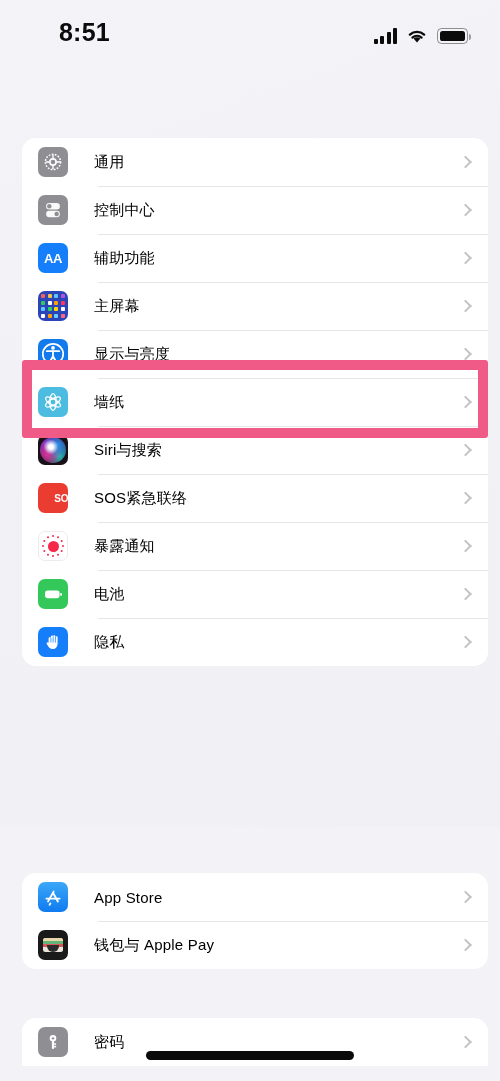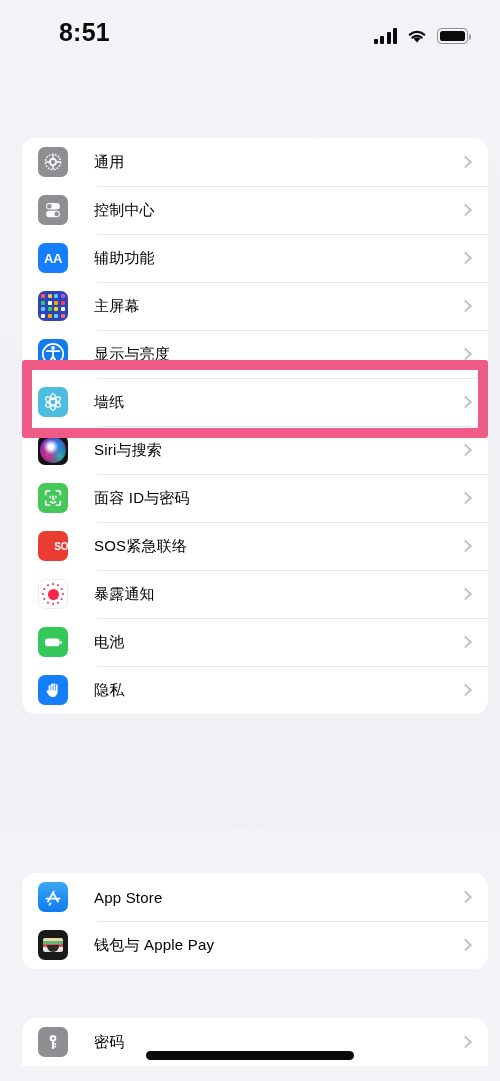--- a/index.html
+++ b/index.html
@@ -291,35 +291,20 @@
     </div>
 
     <div class="row">
       <span class="icon ic-siri">
         <span class="siri-orb"></span>
       </span>
       <span class="label">Siri与搜索</span>
       <span class="chev"></span>
     </div>
 
-    <div class="row">
-      <span class="icon ic-face">
-        <svg width="22" height="22" viewBox="0 0 24 24" fill="none" stroke="#fff" stroke-width="1.7" stroke-linecap="round">
-          <path d="M4 8.5 V6 a2 2 0 0 1 2-2 h2.5"></path>
-          <path d="M20 8.5 V6 a2 2 0 0 0-2-2 h-2.5"></path>
-          <path d="M4 15.5 V18 a2 2 0 0 0 2 2 h2.5"></path>
-          <path d="M20 15.5 V18 a2 2 0 0 1-2 2 h-2.5"></path>
-          <path d="M9 10 v1.8 M15 10 v1.8"></path>
-          <path d="M12 10 v3.6 h1.1"></path>
-          <path d="M9.2 16 a4.2 4.2 0 0 0 5.6 0"></path>
-        </svg>
-      </span>
-      <span class="label">面容 ID与密码</span>
-      <span class="chev"></span>
-    </div>
 
     <div class="row">
       <span class="icon ic-sos">
         <span class="sos-text">SOS</span>
       </span>
       <span class="label">SOS紧急联络</span>
       <span class="chev"></span>
     </div>
 
     <div class="row">

